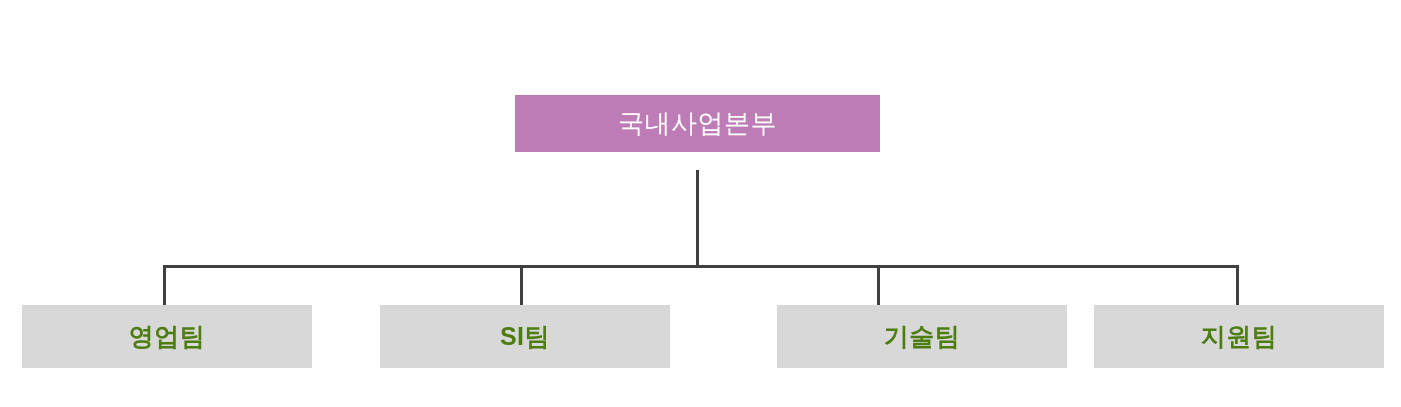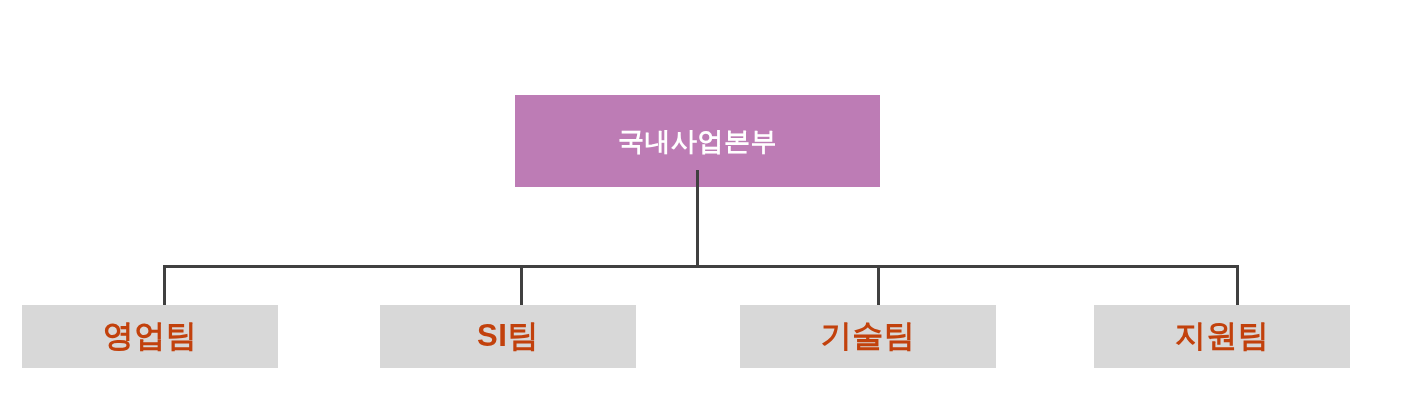--- a/index.html
+++ b/index.html
@@ -23,40 +23,40 @@
     align-items: center;
     justify-content: center;
     box-sizing: border-box;
     text-align: center;
     line-height: 1.1;
   }
   .node-root {
     left: 515px;
     top: 95px;
     width: 365px;
-    height: 92px;
+    height: 57px;
     background: #bd7cb5;
     color: #ffffff;
     font-size: 26px;
-    font-weight: bold;
+    font-weight: normal;
     letter-spacing: 0.5px;
   }
   .node-child {
     top: 305px;
-    width: 256px;
+    width: 290px;
     height: 63px;
     background: #d8d8d8;
-    color: #c2410c;
-    font-size: 31px;
+    color: #4d7c0f;
+    font-size: 25px;
     font-weight: bold;
     letter-spacing: 0.5px;
   }
   .child-0 { left: 22px; }
   .child-1 { left: 380px; }
-  .child-2 { left: 740px; }
+  .child-2 { left: 777px; }
   .child-3 { left: 1094px; align-items: center; }
 
   .connector {
     position: absolute;
     background: #404040;
   }
   .stem-root {
     left: 696px;
     top: 170px;
     width: 3px;

